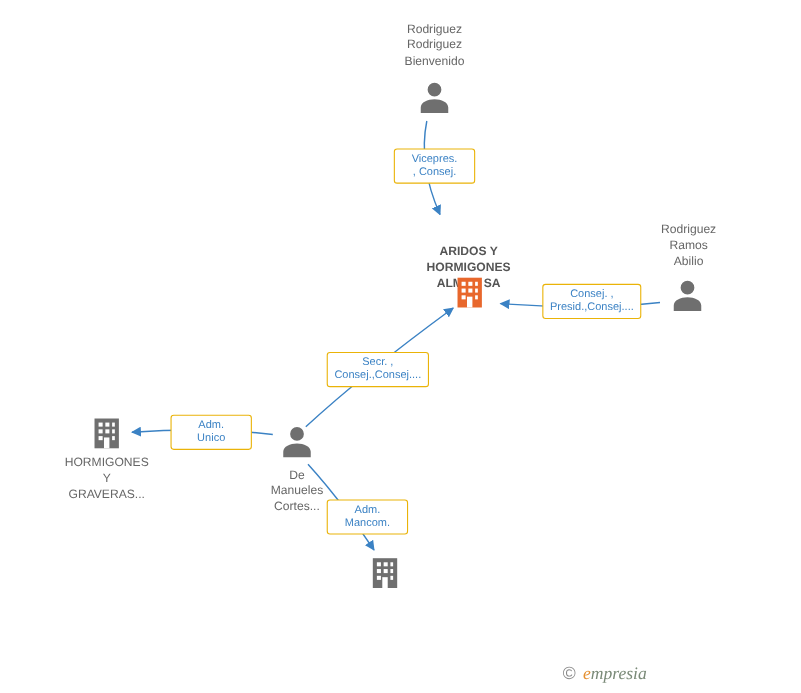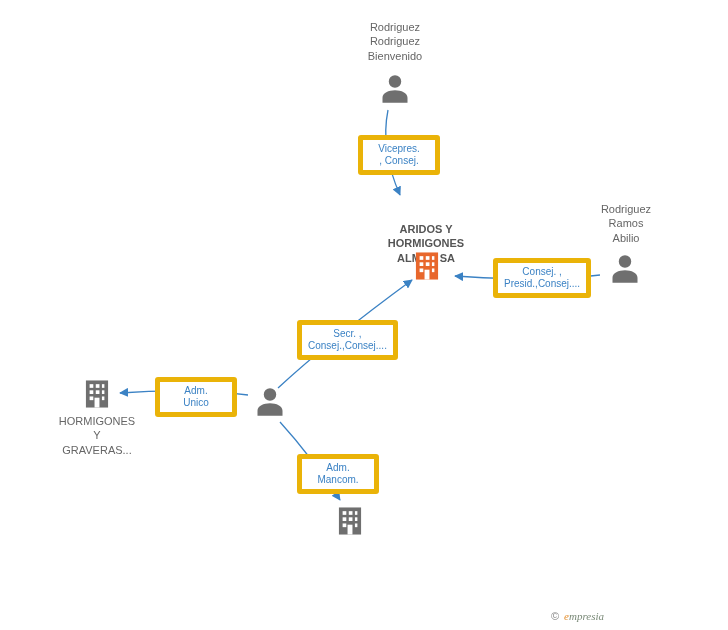--- a/index.html
+++ b/index.html
@@ -38,42 +38,42 @@
   }
   .icon-person svg { width: 100%; height: 100%; display: block; }
   .icon-building {
     position: absolute;
     width: 30px;
     height: 32px;
   }
   .icon-building svg { width: 100%; height: 100%; display: block; }
   .edge-label {
     position: absolute;
-    border: 5px solid #eab308;
+    border: 1px solid #eab308;
     border-radius: 3px;
     background: #fff;
     color: #3b82c4;
     font-size: 10px;
     line-height: 1.2;
     text-align: center;
     padding: 3px 6px;
     white-space: pre-line;
     min-width: 60px;
   }
   svg.arrows {
     position: absolute;
     top: 0; left: 0;
     width: 728px; height: 630px;
     pointer-events: none;
   }
   .footer {
     position: absolute;
     bottom: 8px;
-    right: 12px;
-    font-size: 11px;
+    right: 28px;
+    font-size: 16px;
     color: #555;
   }
   .footer .copy {
     color: #888;
     margin-right: 2px;
   }
   .footer .e {
     color: #e58f2e;
     font-style: italic;
     font-family: Georgia, serif;
@@ -141,20 +141,23 @@
     <svg viewBox="0 0 24 26">
         <path fill="#6f6f6f" d="M12 2a5 5 0 1 1 0 10 5 5 0 0 1 0-10zm0 12c5 0 10 2.2 10 6v4H2v-4c0-3.8 5-6 10-6z"></path>
       </svg>
   </div>
 
   <div class="icon-person" style="left:255px; top:385px;">
     <svg viewBox="0 0 24 26">
         <path fill="#6f6f6f" d="M12 2a5 5 0 1 1 0 10 5 5 0 0 1 0-10zm0 12c5 0 10 2.2 10 6v4H2v-4c0-3.8 5-6 10-6z"></path>
       </svg>
   </div>
+  <div class="node-label" style="left:210px; top:425px;">De
+Manueles
+Cortes...</div>
 
   <div class="icon-building" style="left:82px; top:378px;">
     <svg viewBox="0 0 24 26">
       <rect x="3" y="2" width="18" height="22" fill="#6f6f6f"></rect>
       <rect x="6" y="5" width="3" height="3" fill="#fff"></rect>
         <rect x="11" y="5" width="3" height="3" fill="#fff"></rect>
         <rect x="16" y="5" width="2" height="3" fill="#fff"></rect>
       <rect x="6" y="10" width="3" height="3" fill="#fff"></rect>
         <rect x="11" y="10" width="3" height="3" fill="#fff"></rect>
         <rect x="16" y="10" width="2" height="3" fill="#fff"></rect>

